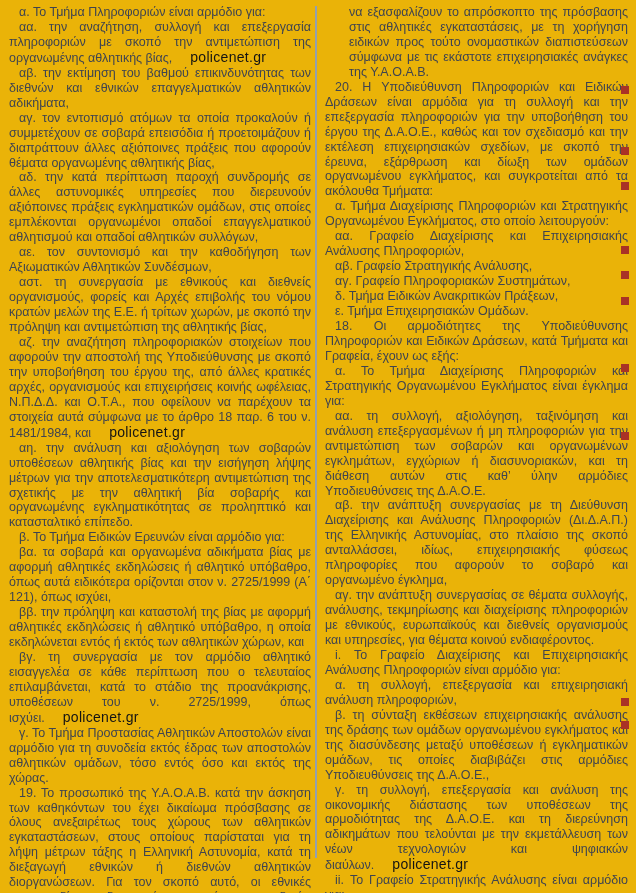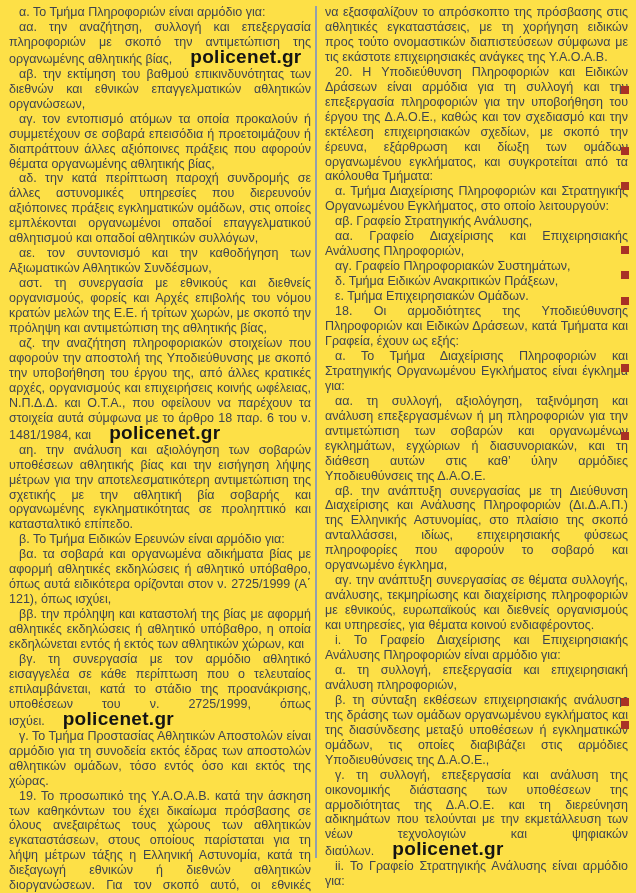--- a/index.html
+++ b/index.html
@@ -1,42 +1,42 @@
 <!DOCTYPE html>
 <html><head>
 <meta charset="utf-8">
 <style>
   html, body { margin: 0; padding: 0; background: #ffffff; }
   .page {
     position: relative;
     width: 636px;
     height: 893px;
-    background: #fde047;
+    background: #eab308;
     overflow: hidden;
     font-family: "Liberation Sans", "DejaVu Sans", sans-serif;
     color: #3f4450;
   }
   .col {
     position: absolute;
     top: 5px;
     font-size: 12.5px;
     line-height: 14.95px;
     text-align: justify;
     color: #3f4450;
     -webkit-hyphens: auto;
     hyphens: auto;
   }
   .col-left  { left: 9px;   width: 302px; }
   .col-right { left: 325px; width: 303px; }
   .col p { margin: 0; text-indent: 10px; }
-  .col p.noindent { text-indent: 0; }
+  .col p.noindent { text-indent: 0; margin-left: 24px; }
   .wm {
-    font-weight: bold;
+    font-weight: normal;
     color: #141414;
-    font-size: 19px;
+    font-size: 14px;
     letter-spacing: 0.3px;
     padding-left: 18px;
     white-space: nowrap;
   }
   .divider {
     position: absolute;
     left: 315px;
     top: 6px;
     width: 2px;
     height: 852px;
@@ -50,41 +50,41 @@
     background: #a93226;
   }
 </style>
 </head>
 <body>
 
 <div class="page">
   <div class="col col-left" id="col-left">
       <p><span>α. Το Τμήμα Πληροφοριών είναι αρμόδιο για:</span></p>
       <p><span>αα. την αναζήτηση, συλλογή και επεξεργασία πληροφοριών με σκοπό την αντιμετώπιση της οργανωμένης αθλητικής βίας,</span><span class="wm">policenet.gr</span></p>
-      <p><span>αβ. την εκτίμηση του βαθμού επικινδυνότητας των διεθνών και εθνικών επαγγελματικών αθλητικών οργανώσεων,</span></p>
+      <p><span>αβ. την εκτίμηση του βαθμού επικινδυνότητας των διεθνών και εθνικών επαγγελματικών αθλητικών αδικήματα,</span></p>
       <p><span>αγ. τον εντοπισμό ατόμων τα οποία προκαλούν ή συμμετέχουν σε σοβαρά επεισόδια ή προετοιμάζουν ή διαπράττουν άλλες αξιόποινες πράξεις που αφορούν θέματα οργανωμένης αθλητικής βίας,</span></p>
       <p><span>αδ. την κατά περίπτωση παροχή συνδρομής σε άλλες αστυνομικές υπηρεσίες που διερευνούν αξιόποινες πράξεις εγκληματικών ομάδων, στις οποίες εμπλέκονται οργανωμένοι οπαδοί επαγγελματικού αθλητισμού και οπαδοί αθλητικών συλλόγων,</span></p>
       <p><span>αε. τον συντονισμό και την καθοδήγηση των Αξιωματικών Αθλητικών Συνδέσμων,</span></p>
       <p><span>αστ. τη συνεργασία με εθνικούς και διεθνείς οργανισμούς, φορείς και Αρχές επιβολής του νόμου κρατών μελών της Ε.Ε. ή τρίτων χωρών, με σκοπό την πρόληψη και αντιμετώπιση της αθλητικής βίας,</span></p>
       <p><span>αζ. την αναζήτηση πληροφοριακών στοιχείων που αφορούν την αποστολή της Υποδιεύθυνσης με σκοπό την υποβοήθηση του έργου της, από άλλες κρατικές αρχές, οργανισμούς και επιχειρήσεις κοινής ωφέλειας, Ν.Π.Δ.Δ. και Ο.Τ.Α., που οφείλουν να παρέχουν τα στοιχεία αυτά σύμφωνα με το άρθρο 18 παρ. 6 του ν. 1481/1984, και</span><span class="wm">policenet.gr</span></p>
       <p><span>αη. την ανάλυση και αξιολόγηση των σοβαρών υποθέσεων αθλητικής βίας και την εισήγηση λήψης μέτρων για την αποτελεσματικότερη αντιμετώπιση της σχετικής με την αθλητική βία σοβαρής και οργανωμένης εγκληματικότητας σε προληπτικό και κατασταλτικό επίπεδο.</span></p>
       <p><span>β. Το Τμήμα Ειδικών Ερευνών είναι αρμόδιο για:</span></p>
       <p><span>βα. τα σοβαρά και οργανωμένα αδικήματα βίας με αφορμή αθλητικές εκδηλώσεις ή αθλητικό υπόβαθρο, όπως αυτά ειδικότερα ορίζονται στον ν. 2725/1999 (Α΄ 121), όπως ισχύει,</span></p>
       <p><span>ββ. την πρόληψη και καταστολή της βίας με αφορμή αθλητικές εκδηλώσεις ή αθλητικό υπόβαθρο, η οποία εκδηλώνεται εντός ή εκτός των αθλητικών χώρων, και</span></p>
       <p><span>βγ. τη συνεργασία με τον αρμόδιο αθλητικό εισαγγελέα σε κάθε περίπτωση που ο τελευταίος επιλαμβάνεται, κατά το στάδιο της προανάκρισης, υποθέσεων του ν. 2725/1999, όπως ισχύει.</span><span class="wm">policenet.gr</span></p>
       <p><span>γ. Το Τμήμα Προστασίας Αθλητικών Αποστολών είναι αρμόδιο για τη συνοδεία εκτός έδρας των αποστολών αθλητικών ομάδων, τόσο εντός όσο και εκτός της χώρας.</span></p>
       <p><span>19. Το προσωπικό της Υ.Α.Ο.Α.Β. κατά την άσκηση των καθηκόντων του έχει δικαίωμα πρόσβασης σε όλους ανεξαιρέτως τους χώρους των αθλητικών εγκαταστάσεων, στους οποίους παρίσταται για τη λήψη μέτρων τάξης η Ελληνική Αστυνομία, κατά τη διεξαγωγή εθνικών ή διεθνών αθλητικών διοργανώσεων. Για τον σκοπό αυτό, οι εθνικές ομοσπονδίες, οι διοργανώτριες αρχές των ομαδικών αθλημάτων, οι Ποδοσφαιρικές Ανώνυμες Εταιρείες (ΠΑΕ), οι Καλαθοσφαιρικές Ανώνυμες Εταιρείες (ΚΑΕ) και τα λοιπά αθλητικά σωματεία υποχρεούνται</span></p>
     </div>
   <div class="divider"></div>
   <div class="col col-right" id="col-right">
       <p class="noindent"><span>να εξασφαλίζουν το απρόσκοπτο της πρόσβασης στις αθλητικές εγκαταστάσεις, με τη χορήγηση ειδικών προς τούτο ονομαστικών διαπιστεύσεων σύμφωνα με τις εκάστοτε επιχειρησιακές ανάγκες της Υ.Α.Ο.Α.Β.</span></p>
       <p><span>20. Η Υποδιεύθυνση Πληροφοριών και Ειδικών Δράσεων είναι αρμόδια για τη συλλογή και την επεξεργασία πληροφοριών για την υποβοήθηση του έργου της Δ.Α.Ο.Ε., καθώς και τον σχεδιασμό και την εκτέλεση επιχειρησιακών σχεδίων, με σκοπό την έρευνα, εξάρθρωση και δίωξη των ομάδων οργανωμένου εγκλήματος, και συγκροτείται από τα ακόλουθα Τμήματα:</span></p>
       <p><span>α. Τμήμα Διαχείρισης Πληροφοριών και Στρατηγικής Οργανωμένου Εγκλήματος, στο οποίο λειτουργούν:</span></p>
+      <p><span>αα. Γραφείο Διαχείρισης και Επιχειρησιακής Ανάλυσης Πληροφοριών,</span></p>
       <p><span>αβ. Γραφείο Στρατηγικής Ανάλυσης,</span></p>
-      <p><span>αα. Γραφείο Διαχείρισης και Επιχειρησιακής Ανάλυσης Πληροφοριών,</span></p>
       <p><span>αγ. Γραφείο Πληροφοριακών Συστημάτων,</span></p>
       <p><span>δ. Τμήμα Ειδικών Ανακριτικών Πράξεων,</span></p>
       <p><span>ε. Τμήμα Επιχειρησιακών Ομάδων.</span></p>
       <p><span>18. Οι αρμοδιότητες της Υποδιεύθυνσης Πληροφοριών και Ειδικών Δράσεων, κατά Τμήματα και Γραφεία, έχουν ως εξής:</span></p>
       <p><span>α. Το Τμήμα Διαχείρισης Πληροφοριών και Στρατηγικής Οργανωμένου Εγκλήματος είναι έγκλημα για:</span></p>
       <p><span>αα. τη συλλογή, αξιολόγηση, ταξινόμηση και ανάλυση επεξεργασμένων ή μη πληροφοριών για την αντιμετώπιση των σοβαρών και οργανωμένων εγκλημάτων, εγχώριων ή διασυνοριακών, και τη διάθεση αυτών στις καθ’ ύλην αρμόδιες Υποδιευθύνσεις της Δ.Α.Ο.Ε.</span></p>
       <p><span>αβ. την ανάπτυξη συνεργασίας με τη Διεύθυνση Διαχείρισης και Ανάλυσης Πληροφοριών (Δι.Δ.Α.Π.) της Ελληνικής Αστυνομίας, στο πλαίσιο της σκοπό ανταλλάσσει, ιδίως, επιχειρησιακής φύσεως πληροφορίες που αφορούν το σοβαρό και οργανωμένο έγκλημα,</span></p>
       <p><span>αγ. την ανάπτυξη συνεργασίας σε θέματα συλλογής, ανάλυσης, τεκμηρίωσης και διαχείρισης πληροφοριών με εθνικούς, ευρωπαϊκούς και διεθνείς οργανισμούς και υπηρεσίες, για θέματα κοινού ενδιαφέροντος.</span></p>
       <p><span>i. Το Γραφείο Διαχείρισης και Επιχειρησιακής Ανάλυσης Πληροφοριών είναι αρμόδιο για:</span></p>
       <p><span>α. τη συλλογή, επεξεργασία και επιχειρησιακή ανάλυση πληροφοριών,</span></p>

